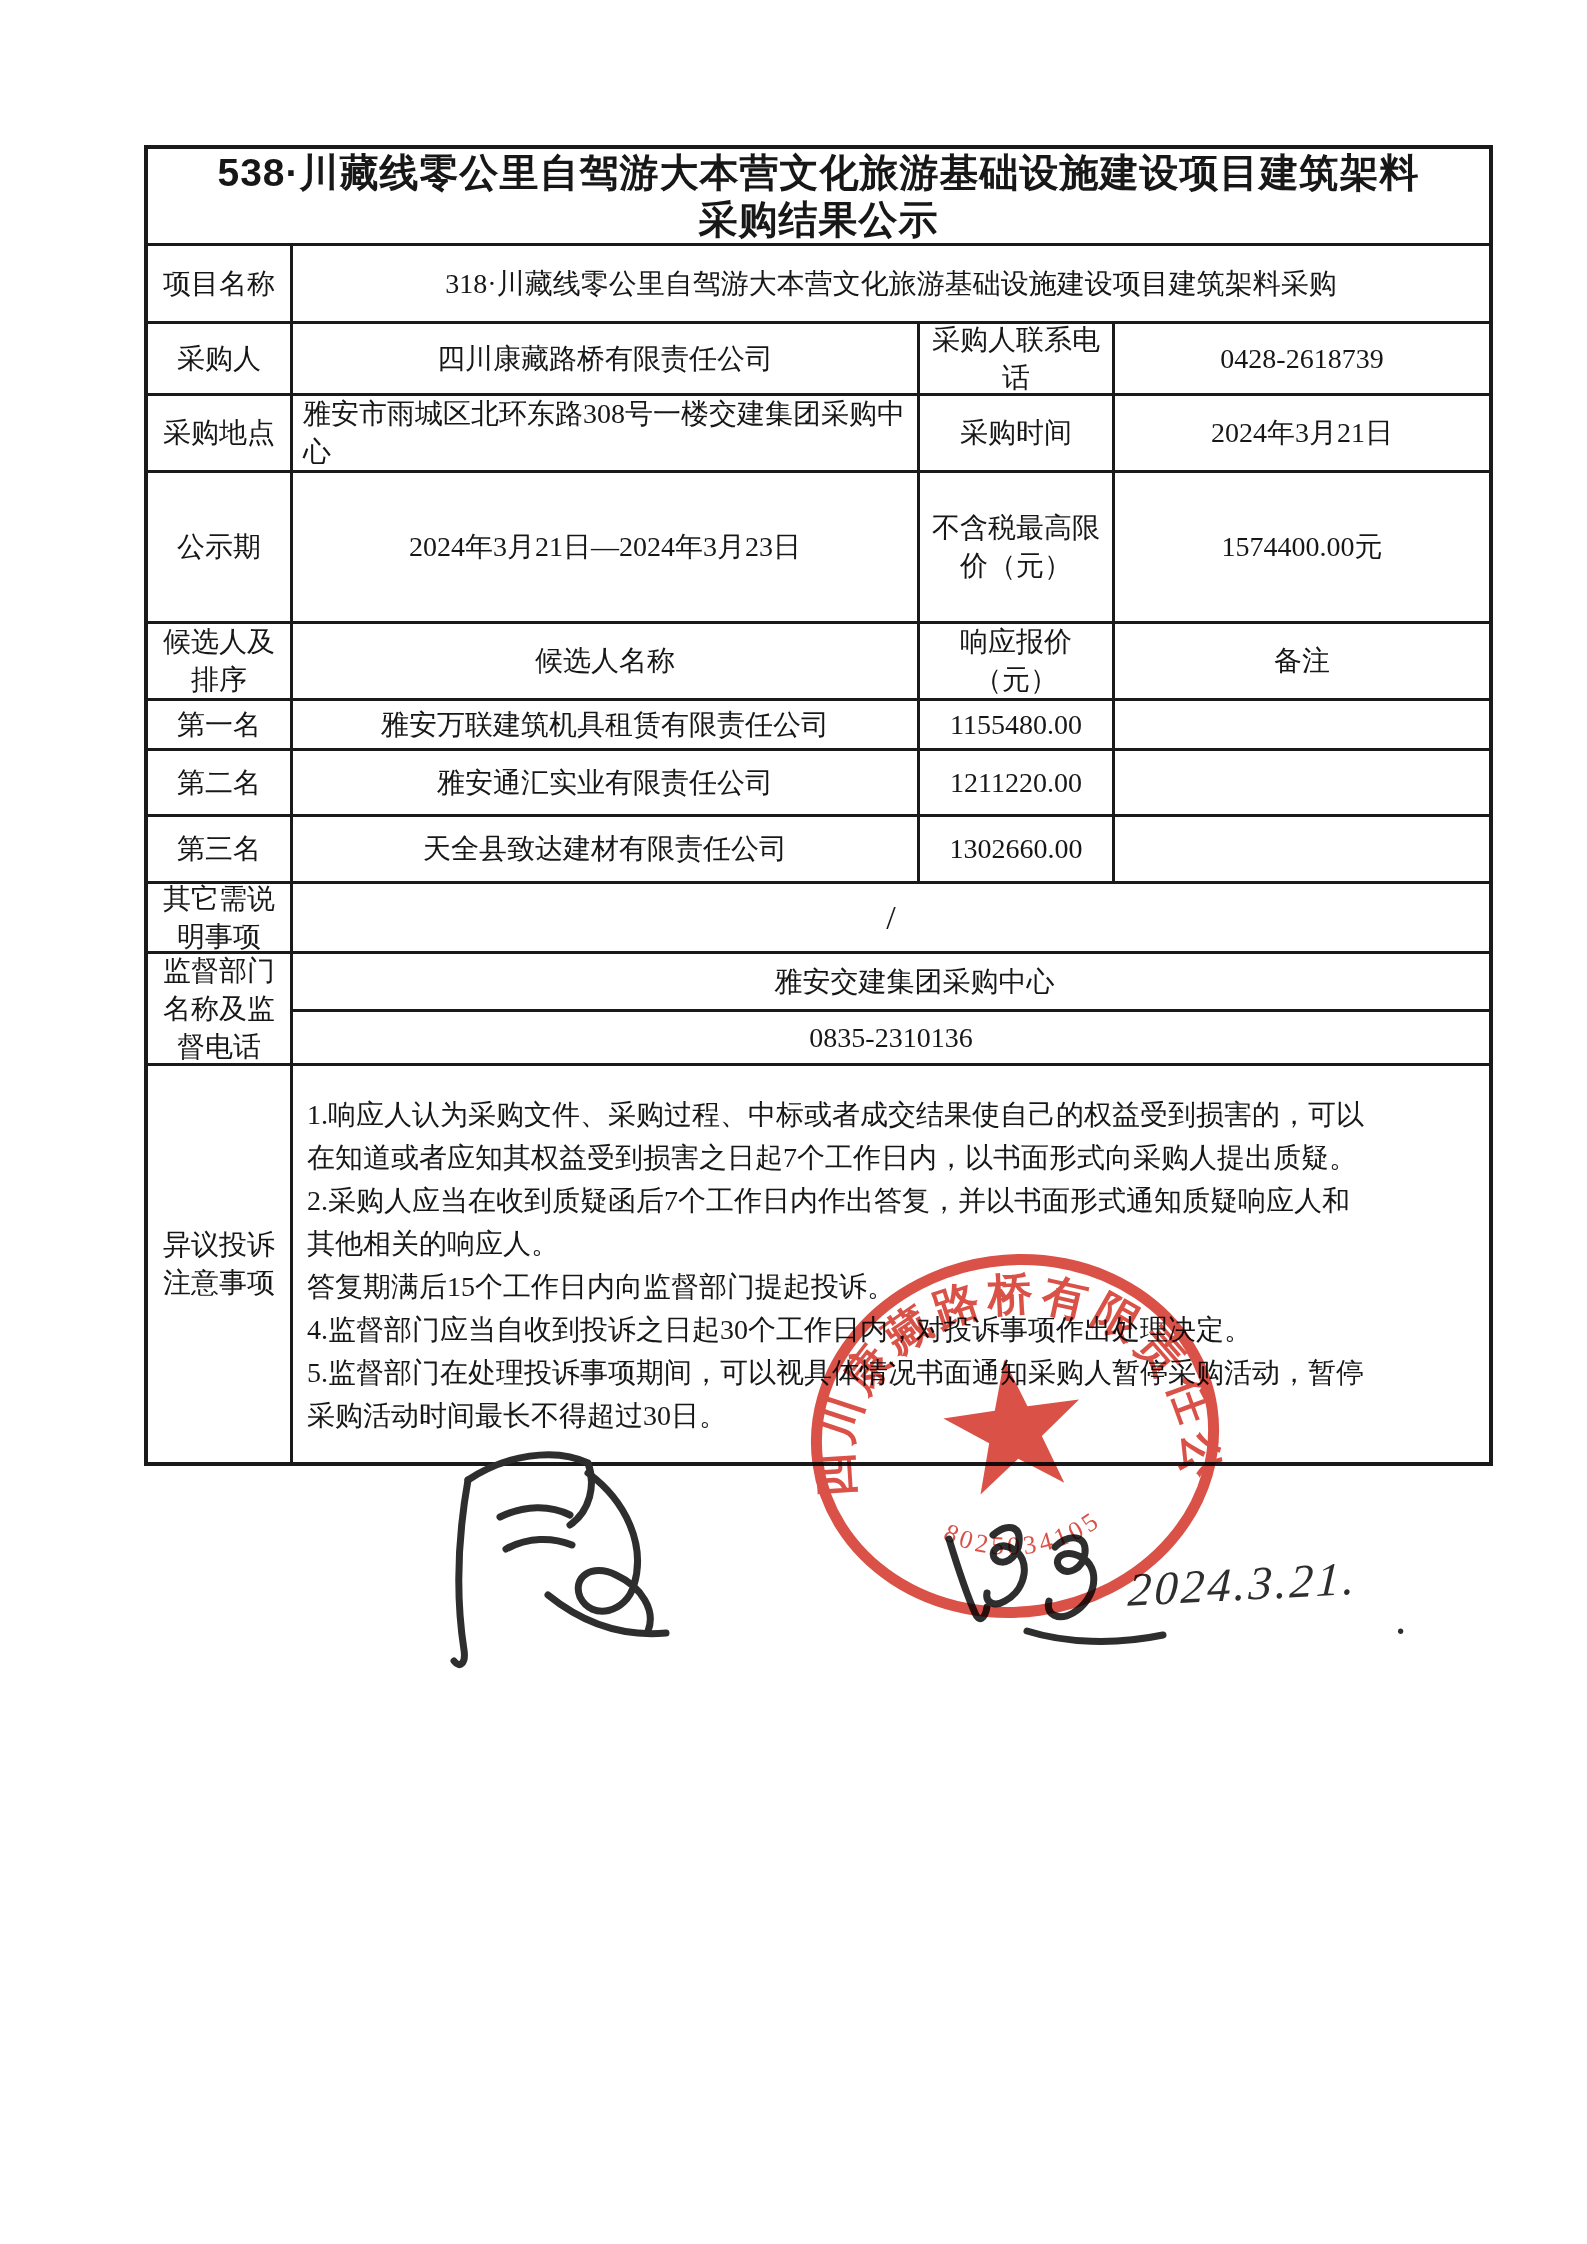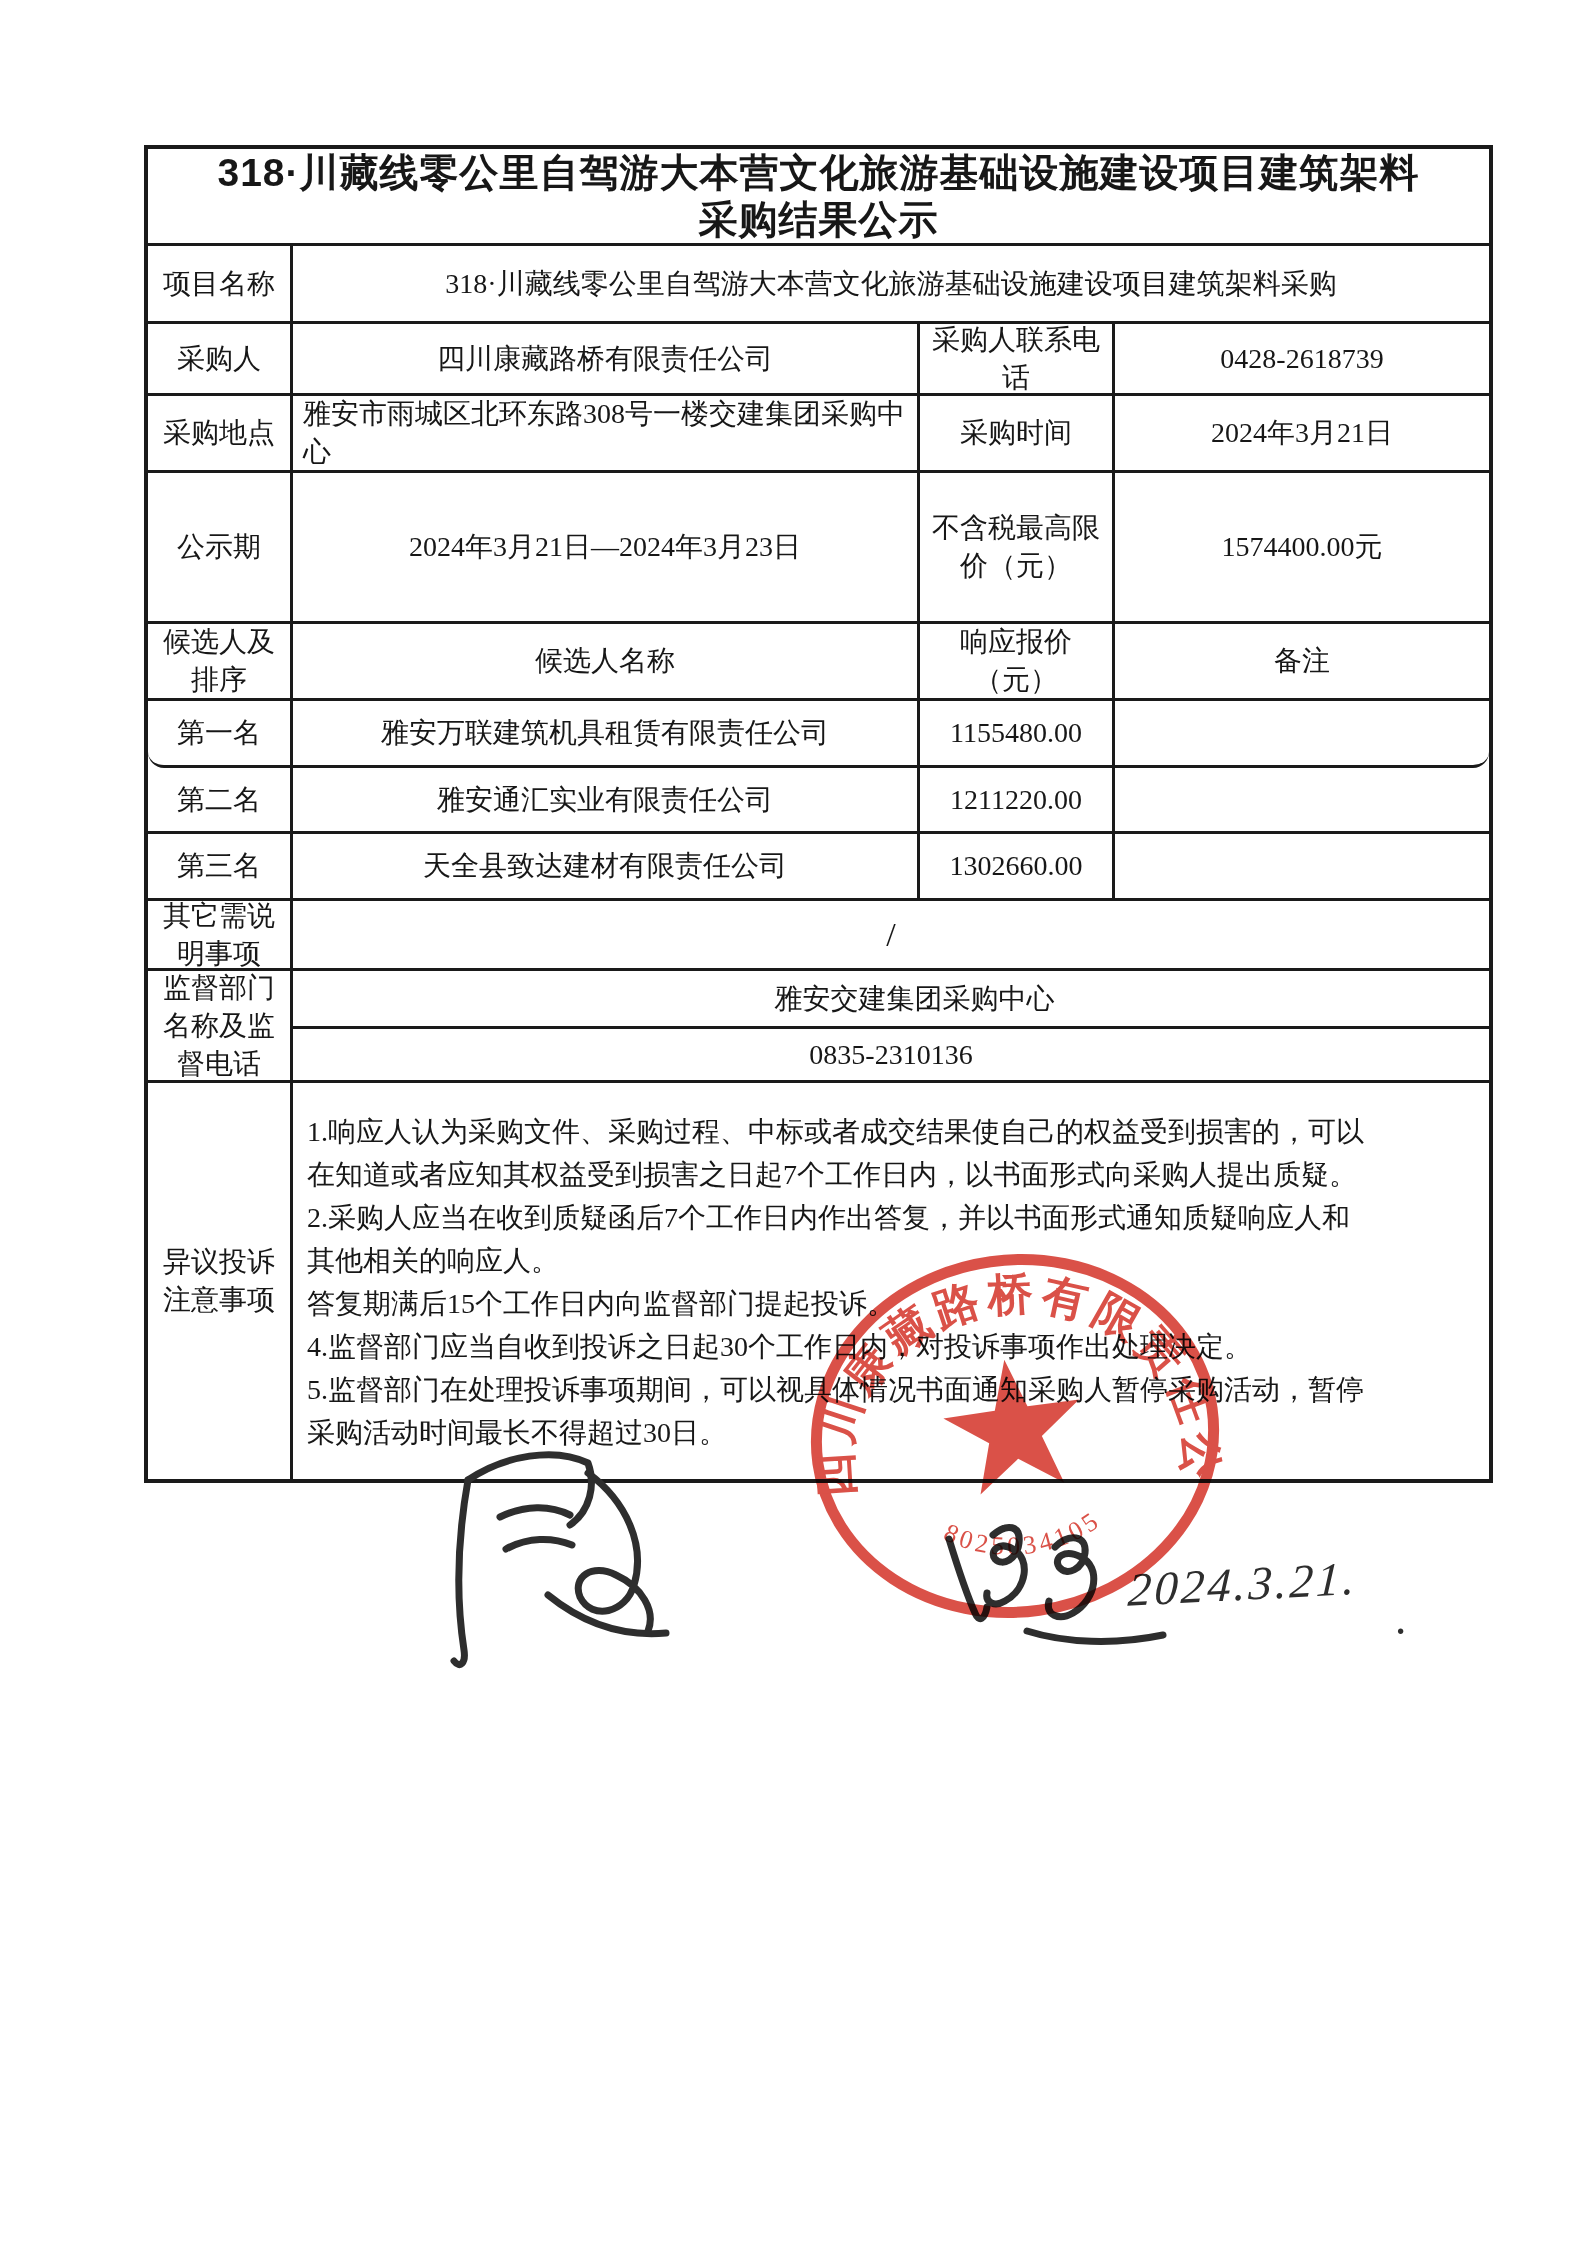--- a/index.html
+++ b/index.html
@@ -27,21 +27,21 @@
   .title-cell{
     flex:1;display:flex;flex-direction:column;align-items:center;justify-content:center;
     font-family:"Liberation Sans","DejaVu Sans",sans-serif;
     font-weight:bold;font-size:39px;line-height:47px;letter-spacing:1px;text-align:center;
   }
   .r-project{height:78px;}
   .r-purchaser{height:72px;}
   .r-location{height:77px;}
   .r-publicity{height:151px;}
   .r-chead{height:77px;}
-  .r-cand1{height:67px;border-radius:16px;}
+  .r-cand1{height:50px;}
   .r-cand2{height:66px;}
   .r-cand3{height:67px;}
   .r-other{height:70px;}
   .r-super{height:112px;}
   .r-objection{height:396px;}
   .r-sign{height:107px;}
   .left-text{align-items:flex-start;text-align:left;padding-left:10px;padding-right:10px;}
   .super-right{flex:1;display:flex;flex-direction:column;box-sizing:border-box;}
   .super-name{height:58px;border-bottom:3px solid #1a1a1a;display:flex;align-items:center;justify-content:center;font-size:28px;box-sizing:border-box;padding-left:47px;}
   .super-phone{flex:1;display:flex;align-items:center;justify-content:center;font-size:28px;}
@@ -70,21 +70,21 @@
 </style>
 </head>
 <body>
 
 <div class="sheet">
 
   <div class="doc-table">
 
     <div class="row r-title">
       <div class="title-cell">
-        <span>318·川藏线零公里自驾游大本营文化旅游基础设施建设项目建筑架料</span>
+        <span>538·川藏线零公里自驾游大本营文化旅游基础设施建设项目建筑架料</span>
         <span>采购结果公示</span>
       </div>
     </div>
 
     <div class="row r-project">
       <div class="cell c1">项目名称</div>
       <div class="cell merged">318·川藏线零公里自驾游大本营文化旅游基础设施建设项目建筑架料采购</div>
     </div>
 
     <div class="row r-purchaser">

